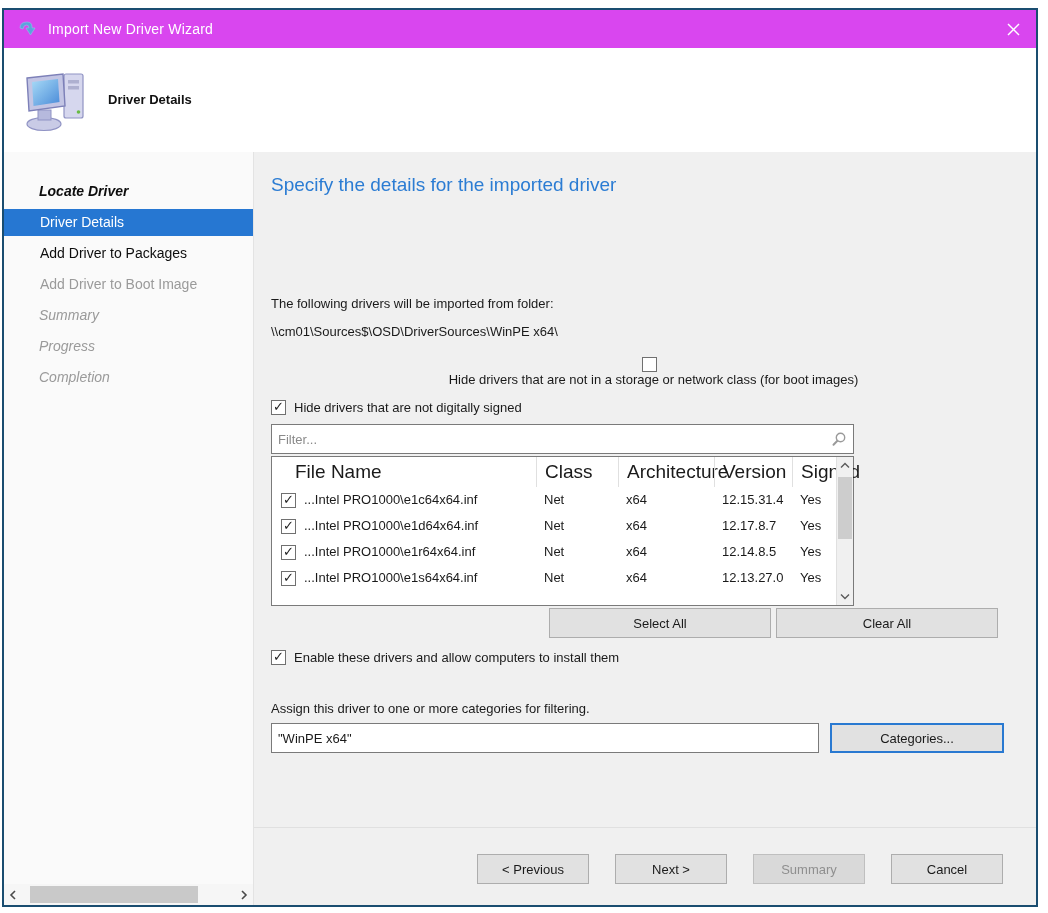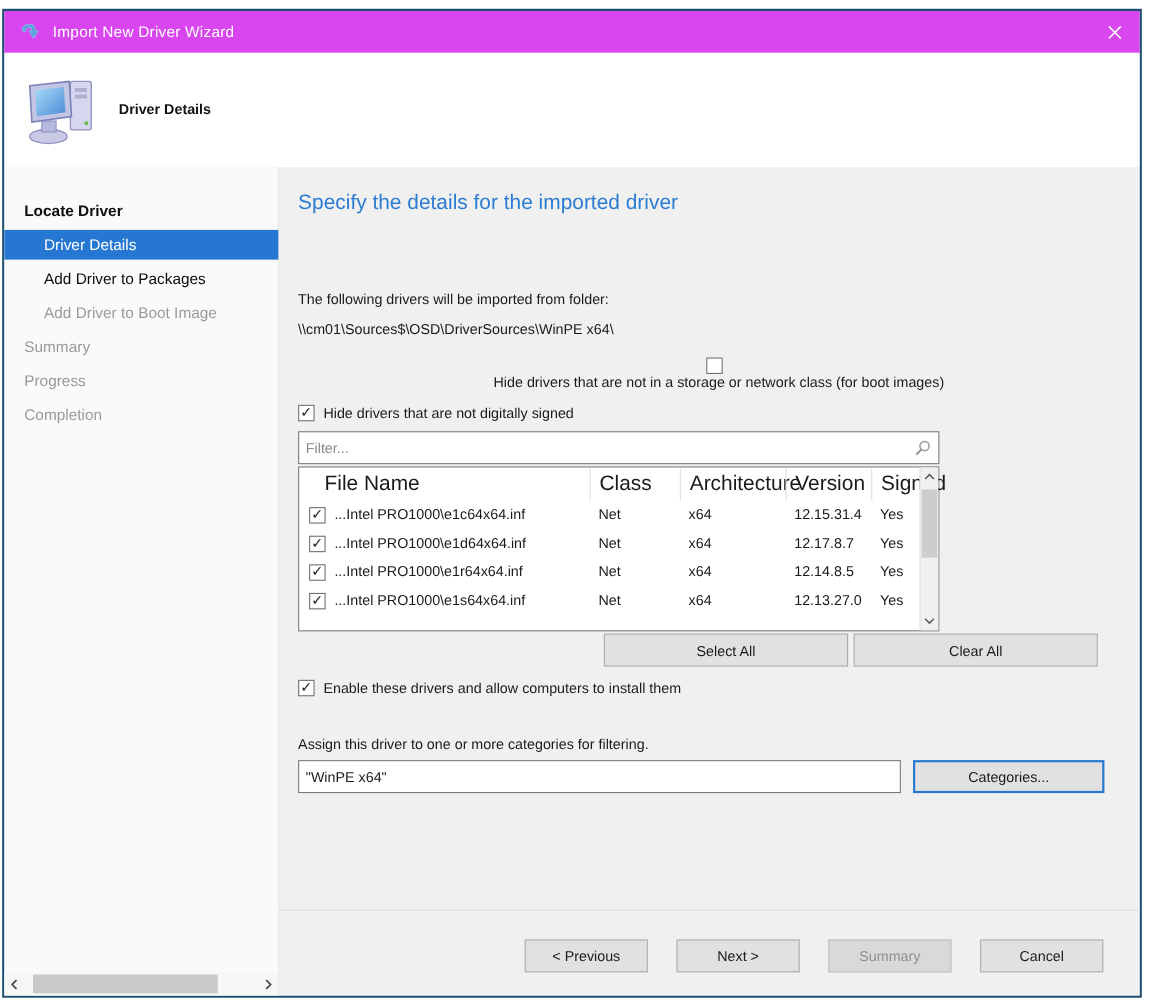--- a/index.html
+++ b/index.html
@@ -20,39 +20,39 @@
   
   .header { height:104px; background:#ffffff; position:relative; flex-shrink:0; }
   .header .pcicon { position:absolute; left:20px; top:18px; }
   .header .htitle { position:absolute; left:104px; top:44px; font-size:13px; font-weight:700; color:#111111; }
 
   
   .body { flex:1; display:flex; min-height:0; }
   .sidebar { width:250px; background:#fafafa; border-right:1px solid #e3e3e3; position:relative; flex-shrink:0; }
   .navlist { padding-top:24px; }
   .nav-item { height:31px; line-height:31px; font-size:14px; white-space:nowrap; overflow:hidden; }
-  .nav-item.ind0 { padding-left:18px; }
+  .nav-item.ind0 { padding-left:35px;font-style:italic; }
   .nav-item.ind1 { padding-left:36px; }
   .nav-item.st-bold { color:#0d0d0d; font-weight:400; }
   .nav-item.st-normal { color:#0d0d0d; font-weight:700; }
   .nav-item.st-disabled { color:#9a9a9a; }
   .nav-item.st-selected { background:#2677d2; color:#ffffff; height:27px; line-height:27px; margin:2px 0; }
 
   
   .hscroll { position:absolute; left:0; right:0; bottom:0; height:21px; background:#f6f6f6; display:flex; align-items:center; }
   .hscroll .harrow { width:18px; height:21px; display:flex; align-items:center; justify-content:center; }
   .hscroll .htrack { flex:1; height:21px; position:relative; }
   .hscroll .hthumb { position:absolute; left:8px; top:2px; height:17px; width:168px; background:#c9c9c9; }
 
   .main { flex:1; position:relative; background:#f0f0f0; }
   .content { padding:0 0 0 17px; }
 
   .heading { margin-top:22px; font-size:19px; color:#2b7cd3; font-weight:400; }
   .para { font-size:13px; color:#1a1a1a; }
-  .intro { margin-top:68px; }
+  .intro { margin-top:100px; }
   .path  { margin-top:13px; }
 
   .cbrow { display:flex; align-items:center; font-size:13px; color:#1a1a1a; }
   .cb1 { margin-top:18px;flex-direction:column; }
   .cb2 { margin-top:13px; }
   .cb3 { margin-top:12px; }
   .cbox {
     width:15px; height:15px; background:#ffffff; border:1px solid #707070;
     display:inline-flex; align-items:center; justify-content:center; margin-right:8px; flex-shrink:0;
     font-size:13px; font-weight:700; color:#222222; line-height:1;

